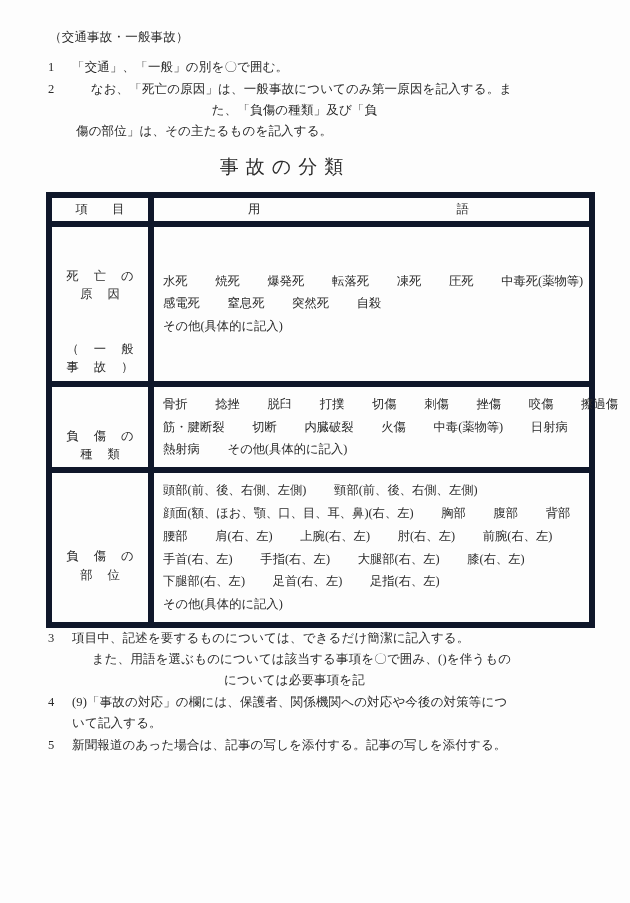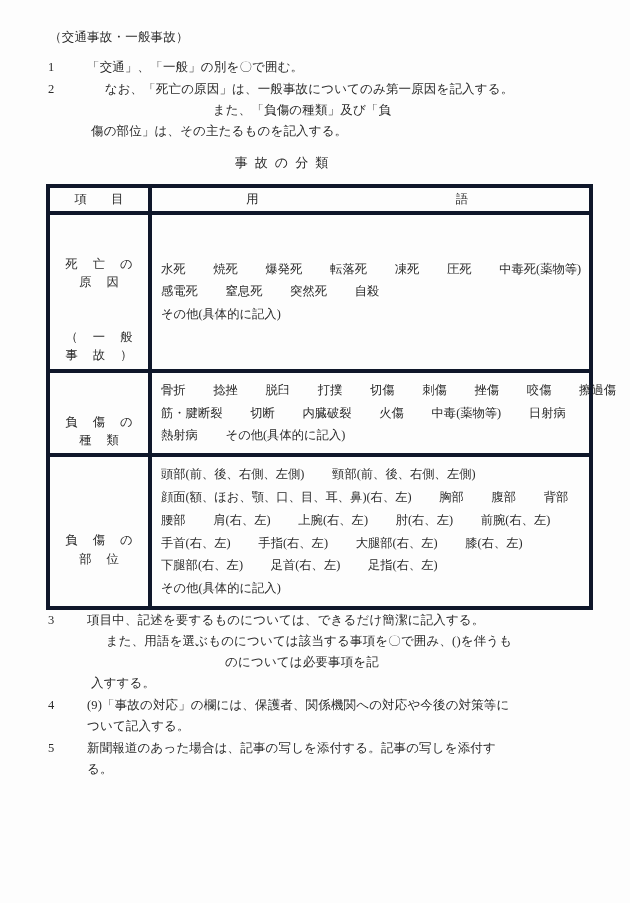--- a/index.html
+++ b/index.html
@@ -39,47 +39,46 @@
   }
   .note-num {
     width: 26px;
     flex: 0 0 26px;
     text-align: left;
     padding-left: 2px;
     box-sizing: border-box;
   }
   .note-body {
     flex: 1 1 auto;
-    margin-left: 15px;
   }
   .note-line {
     display: block;
   }
   .note-line.indent-1 { text-indent: 14px; text-align: center; }
   .note-line.indent-2 { text-indent: 4px; }
 
   
   .table-title {
     text-align: center;
-    font-size: 13px;
+    font-size: 19px;
     letter-spacing: 7px;
     padding-left: 7px;
     margin: 12px 0 12px 0;
   }
 
   
   table.classification {
     border-collapse: collapse;
     width: 543px;
     margin: 0 auto;
     table-layout: fixed;
   }
   table.classification th,
   table.classification td {
-    border: 4px solid #0f172a;
+    border: 6px solid #0f172a;
     vertical-align: middle;
     font-weight: normal;
     font-size: 12.3px;
   }
   col.col-item { width: 102px; }
   col.col-term { width: 441px; }
 
   th.head-item {
     text-align: center;
     letter-spacing: 6px;
@@ -201,21 +200,20 @@
         </tr>
       </tbody>
   </table>
 
   <div id="notes-bottom">
       <div class="note">
         <div class="note-num">3</div>
         <div class="note-body">
           <span class="note-line">項目中、記述を要するものについては、できるだけ簡潔に記入する。</span>
           <span class="note-line indent-1">また、用語を選ぶものについては該当する事項を〇で囲み、()を伴うものについては必要事項を記</span>
-          <span class="note-line indent-2">入すする。</span>
         </div>
       </div>
       <div class="note">
         <div class="note-num">4</div>
         <div class="note-body">
           <span class="note-line">(9)「事故の対応」の欄には、保護者、関係機関への対応や今後の対策等について記入する。</span>
         </div>
       </div>
       <div class="note">
         <div class="note-num">5</div>

